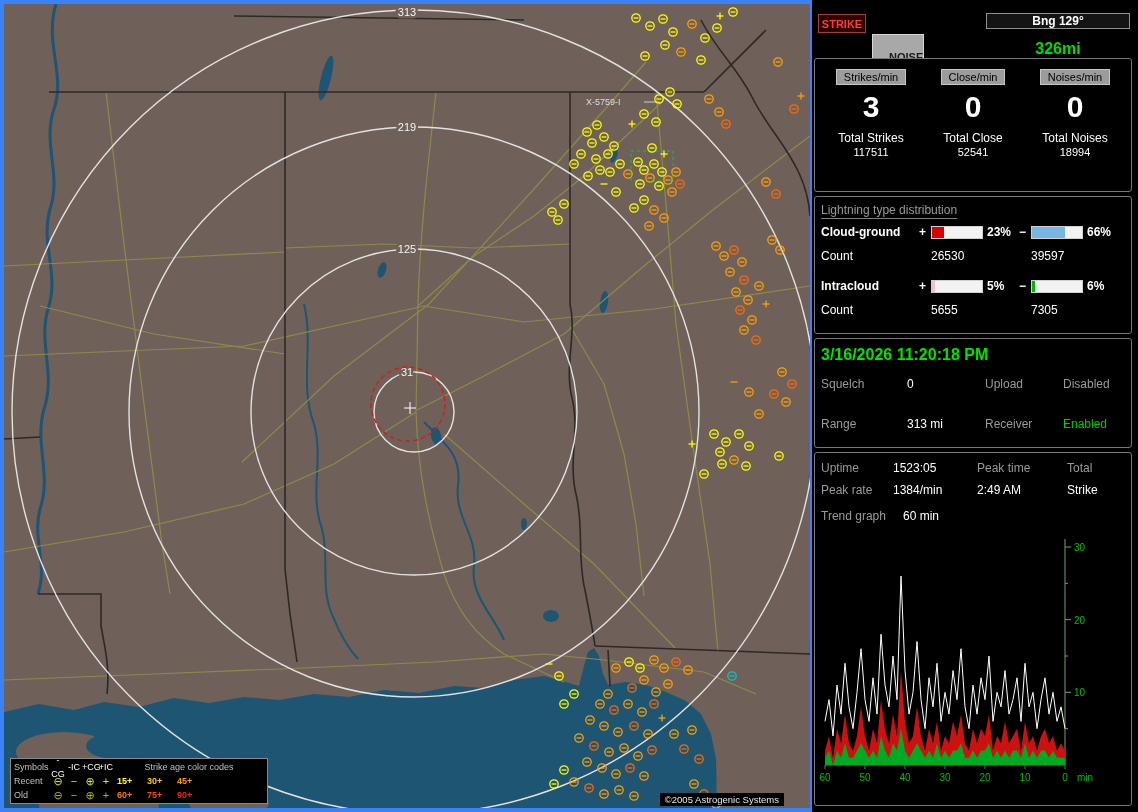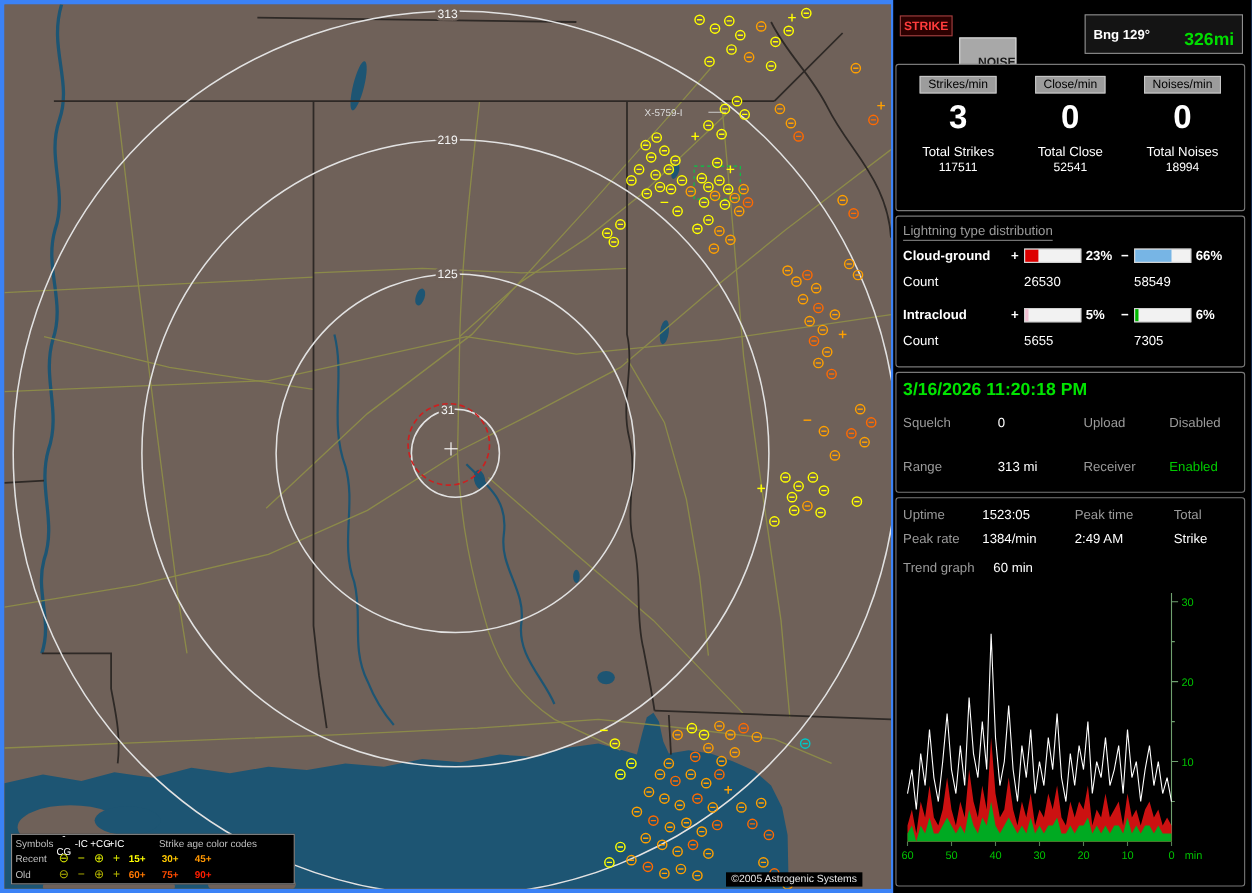--- a/index.html
+++ b/index.html
@@ -21,21 +21,21 @@
   
   #panel{position:absolute;left:812px;top:0;width:326px;height:812px;background:#000;}
   .pbox{position:absolute;left:2px;width:316px;background:#000;border:1px solid #787878;border-radius:3px;}
   #box-stats{top:58px;height:132px;}
   #box-dist{top:196px;height:136px;}
   #box-time{top:338px;height:108px;}
   #box-trend{top:452px;height:352px;}
 
   .btn-strike{position:absolute;left:6px;top:14px;width:48px;height:19px;background:#2c0000;border:1px solid #a04040;color:#ff3c3c;font-weight:bold;font-size:11px;font-family:"Liberation Sans",sans-serif;padding:0;}
   .btn-noise{position:absolute;left:60px;top:14px;width:52px;height:19px;background:#a8a8a8;border:1px solid #d6d6d6;color:#1a1a1a;font-weight:bold;font-size:11px;font-family:"Liberation Sans",sans-serif;padding:16px;margin-top:20px;}
-  .bng-box{position:absolute;left:174px;top:13px;width:144px;height:36px;border:1px solid #909090;background:#141414;display:flex;justify-content:space-between;align-items:center;padding:0 7px;box-sizing:border-box;}
+  .bng-box{position:absolute;left:174px;top:13px;width:144px;height:16px;border:1px solid #909090;background:#141414;display:flex;justify-content:space-between;align-items:center;padding:0 7px;box-sizing:border-box;flex-direction:column;}
   .bng-label{color:#fff;font-weight:bold;font-size:12px;}
   .bng-range{color:#00dd00;font-weight:bold;font-size:16px;margin-top:12px;}
 
   .stat-col{position:absolute;top:8px;width:100px;text-align:center;}
   .chip{display:inline-block;background:#9c9c9c;color:#000;font-size:11px;padding:1px 7px;border:1px solid #c6c6c6;}
   .bignum{font-size:30px;font-weight:bold;color:#fff;margin-top:4px;height:36px;line-height:36px;}
   .tlabel{color:#fff;font-size:12px;margin-top:6px;}
   .tvalue{color:#fff;font-size:11px;margin-top:1px;text-align:center;}
 
   .dist-header{display:inline-block;margin:6px 0 0 6px;color:#9a9a9a;font-size:12px;border-bottom:1px solid #808080;padding-bottom:1px;}
@@ -830,21 +830,21 @@
         <span class="pct" style="left:172px;">23%</span>
         <span class="sign" style="left:204px;">−</span>
         <span class="gauge" style="left:216px;">
             <span class="gfill" style="width: 66%; background: rgb(119, 181, 229);"></span>
           </span>
         <span class="pct" style="left:272px;">66%</span>
       </div>
       <div class="count-row" style="top:52px;">
         <span class="cname">Count</span>
         <span class="cv" style="left:116px;">26530</span>
-        <span class="cv" style="left:216px;">58549</span>
+        <span class="cv" style="left:216px;">39597</span>
       </div>
       <div class="dist-row" style="top:82px;">
         <span class="dname">Intracloud</span>
         <span class="sign" style="left:104px;">+</span>
         <span class="gauge" style="left:116px;">
             <span class="gfill" style="width: 5%; background: rgb(240, 192, 210);"></span>
           </span>
         <span class="pct" style="left:172px;">5%</span>
         <span class="sign" style="left:204px;">−</span>
         <span class="gauge" style="left:216px;">

